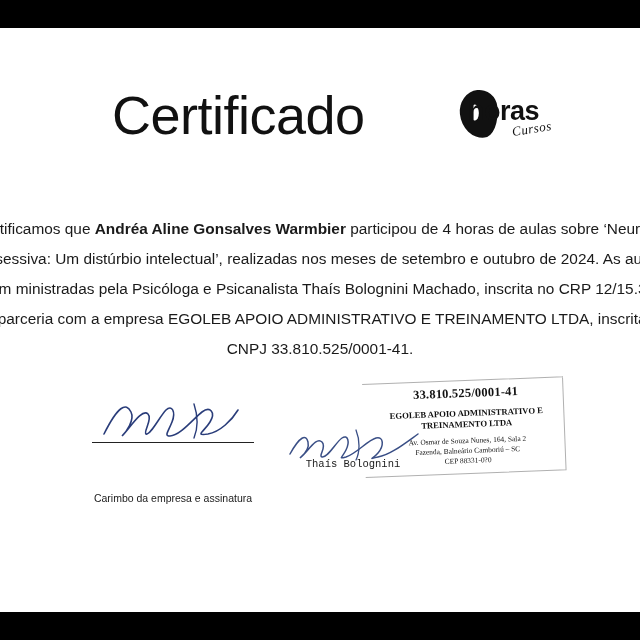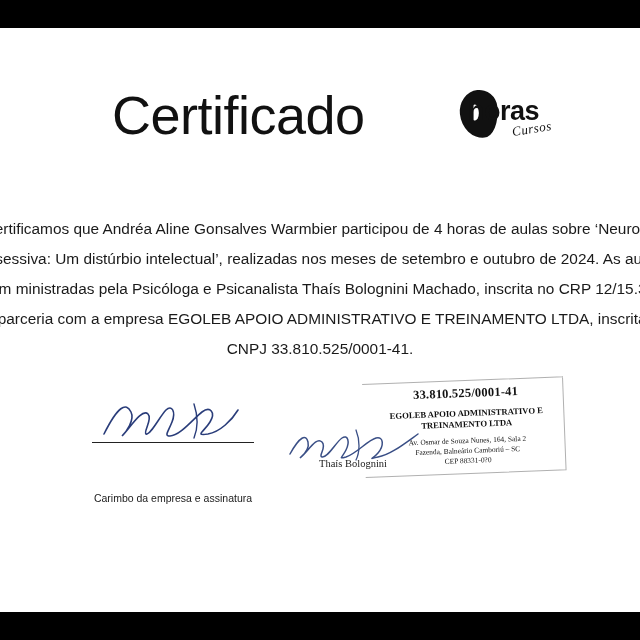--- a/index.html
+++ b/index.html
@@ -120,21 +120,21 @@
     position: absolute;
     top: 186px;
     left: -30px;
     width: 700px;
     text-align: center;
     font-size: 15.4px;
     line-height: 30px;
     color: #1a1a1a;
     font-family: "Liberation Sans", sans-serif;
   }
-  .body-text b { font-weight: 400; margin-top: 34px; }
+  .body-text b { font-weight: 700; margin-top: 34px; }
 
   
   .sig-left {
     position: absolute;
     left: 78px;
     top: 382px;
     width: 190px;
     text-align: center;
   }
   .sig-scribble-left {
@@ -179,21 +179,21 @@
     height: 38px;
   }
   .sig-right-caption {
     position: absolute;
     left: 0;
     top: 32px;
     width: 170px;
     text-align: center;
     font-size: 10.5px;
     color: #1a1a1a;
-    font-family: Liberation Serif, serif;
+    font-family: Liberation Mono, monospace;
   }
 
   
   .stamp {
     position: absolute;
     left: 372px;
     top: 358px;
     width: 190px;
     height: 90px;
     transform: rotate(-2.2deg);

